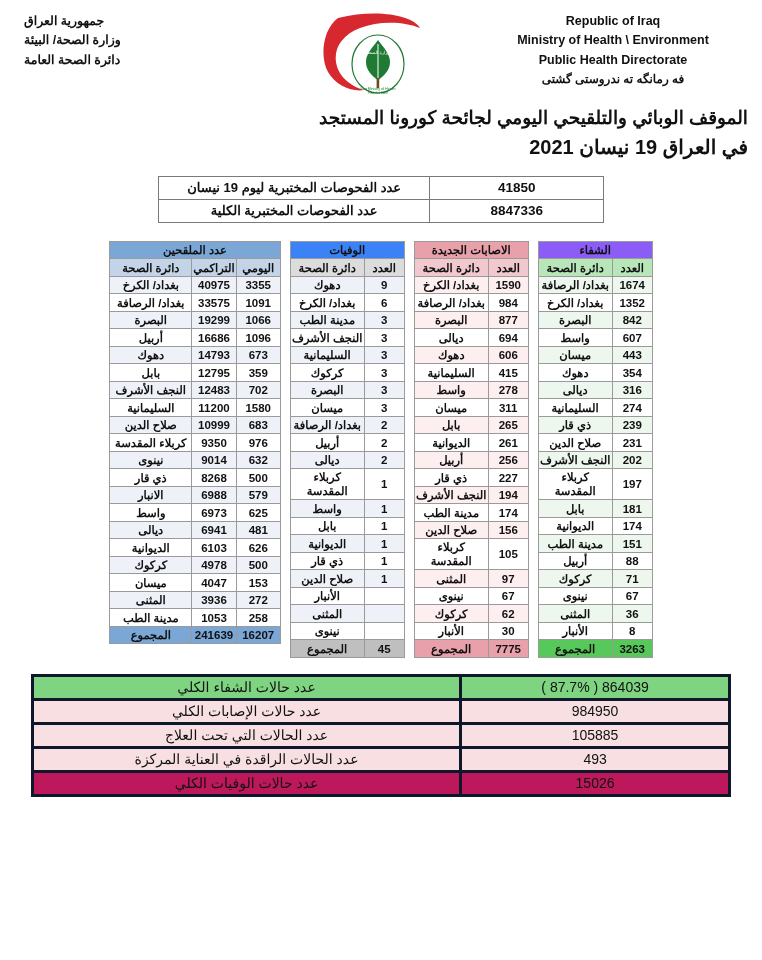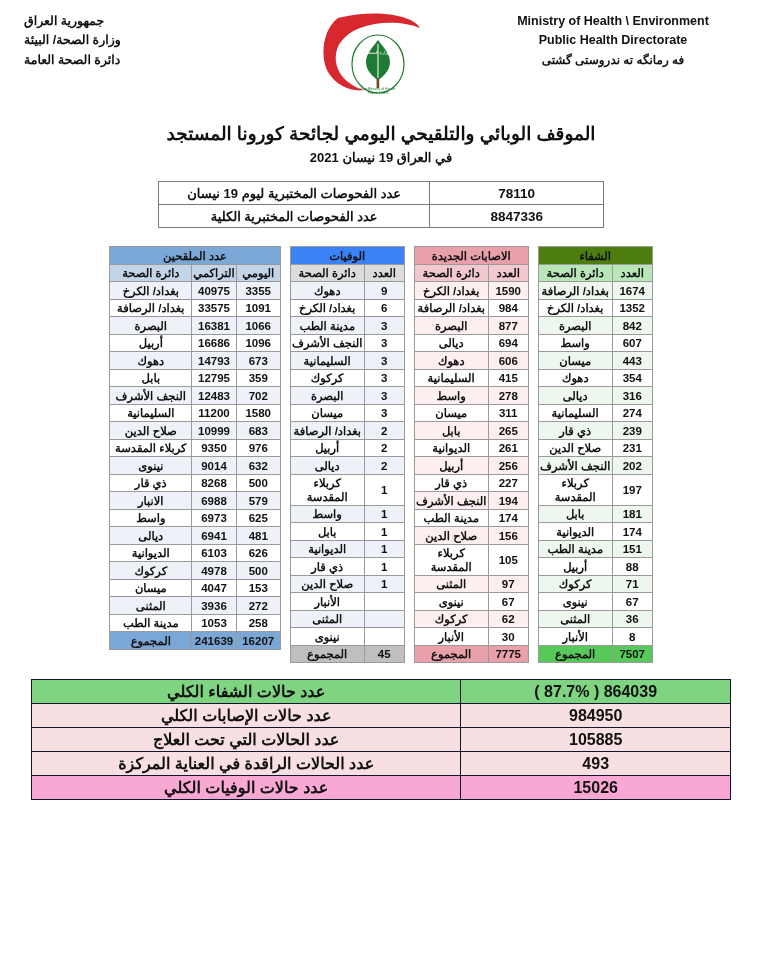--- a/index.html
+++ b/index.html
@@ -18,22 +18,22 @@
   .header { display: flex; align-items: flex-start; justify-content: space-between; padding: 4px 10px 0 10px; }
   .header-block { font-weight: bold; font-size: 12.5px; line-height: 1.55; }
   .header-left { text-align: center; direction: ltr; width: 250px; }
   .header-right { text-align: left; width: 215px; }
   .header-left .ku { font-size: 12px; }
 
   .logo { width: 140px; height: 92px; position: relative; }
   .logo svg { display:block; }
 
   
-  .main-title { text-align: center; font-weight: bold; font-size: 18.5px; margin-top: 16px; line-height: 1.5; }
-  .main-title .l2 { font-size: 13px; }
+  .main-title { font-weight: bold; font-size: 18.5px; line-height: 1.5; }
+  .main-title .l2 { font-size: 20px; }
 
   
   .tests { width: 446px; margin: 14px auto 0 auto; border-collapse: collapse; }
   .tests td { border: 1px solid #7a7a7a; height: 23px; font-size: 13.5px; text-align: center; }
   .tests td.lbl { width: 272px; font-weight: bold; font-size: 13px; margin-left: 36px; }
   .tests td.val { width: 174px; font-weight: bold; }
 
   
   .blocks { display: flex; justify-content: center; gap: 9px; margin-top: 18px; }
   .block { }
@@ -55,44 +55,45 @@
   .vax .total { background: #7ba7d7; }
 
   .death .cap   { background: #3b82f6; }
   .death .hdr   { background: #dcdcdc; }
   .death .total { background: #bfbfbf; }
 
   .new .cap   { background: #e8a0ab; }
   .new .hdr   { background: #f0c8ce; }
   .new .total { background: #e8a0ab; }
 
-  .cure .cap   { background: #4d7c0f; }
+  .cure .cap   { background: #8b5cf6; }
   .cure .hdr   { background: #b8e6b9; }
   .cure .total { background: #57c95a; }
 
   .zeb-death-a { background: #eef2f8; }
   .zeb-new-a { background: #fdeef0; }
   .zeb-cure-a { background: #eef7ee; }
 
   
   .summary { width: 700px; margin: 16px auto 0 auto; border-collapse: collapse; }
-  .summary td { border: 1px solid #0f172a; height: 24px; font-size: 16px; font-weight: bold; text-align: center; }
+  .summary td { border: 3px solid #0f172a; height: 24px; font-size: 14px; font-weight: normal; text-align: center; }
   .summary td.lbl { width: 430px; }
   .summary td.val { width: 270px; }
   .row-cure td { background: #7ed480; }
   .row-pink td { background: #f8dfe2; }
-  .row-grey td { background: #f9a8d4; }
+  .row-grey td { background: #be185d; }
 </style>
 </head>
 <body>
 
 <div class="page">
 
   <div class="header">
     <div class="header-block header-left">
+      <div>Republic of Iraq</div>
       <div>Ministry of Health \ Environment</div>
       <div>Public Health Directorate</div>
       <div class="ku" dir="rtl">فە رمانگە تە ندروستى گشتى</div>
     </div>
 
     <div class="logo">
       <svg width="140" height="95" viewBox="0 0 140 95">
         <path d="M44 6 C84 -4 120 4 126 16 C112 10 86 8 66 16 C48 23 40 36 42 50 C44 64 56 74 70 78 C58 80 42 74 34 60 C26 46 28 18 44 6 Z" fill="#d7282f"></path>
         <g transform="translate(58,22)">
           <ellipse cx="26" cy="30" rx="26" ry="29" fill="#ffffff" stroke="#1f7a33" stroke-width="1.2"></ellipse>
@@ -114,21 +115,21 @@
   </div>
 
   <div class="main-title">
     <div>الموقف الوبائي والتلقيحي اليومي لجائحة كورونا المستجد</div>
     <div class="l2">في العراق  19 نيسان 2021</div>
   </div>
 
   <table class="tests">
     <tbody>
       <tr>
-        <td class="val">78110</td>
+        <td class="val">41850</td>
         <td class="lbl">عدد الفحوصات المختبرية  ليوم 19 نيسان</td>
       </tr>
       <tr>
         <td class="val">8847336</td>
         <td class="lbl">عدد الفحوصات المختبرية الكلية</td>
       </tr>
     </tbody>
   </table>
 
   <div class="blocks">
@@ -217,21 +218,21 @@
             </tr>
           <tr class="zeb-cure-a">
               <td>36</td>
               <td>المثنى</td>
             </tr>
           <tr>
               <td>8</td>
               <td>الأنبار</td>
             </tr>
           <tr class="total">
-              <td>7507</td>
+              <td>3263</td>
               <td>المجموع</td>
             </tr>
         </tbody>
       </table>
     </div>
 
     <div class="block new">
       <table>
         <tbody>
           <tr>
@@ -443,21 +444,21 @@
               <td>40975</td>
               <td>بغداد/ الكرخ</td>
             </tr>
           <tr>
               <td>1091</td>
               <td>33575</td>
               <td>بغداد/ الرصافة</td>
             </tr>
           <tr class="zebra-a">
               <td>1066</td>
-              <td>16381</td>
+              <td>19299</td>
               <td>البصرة</td>
             </tr>
           <tr>
               <td>1096</td>
               <td>16686</td>
               <td>أربيل</td>
             </tr>
           <tr class="zebra-a">
               <td>673</td>
               <td>14793</td>

